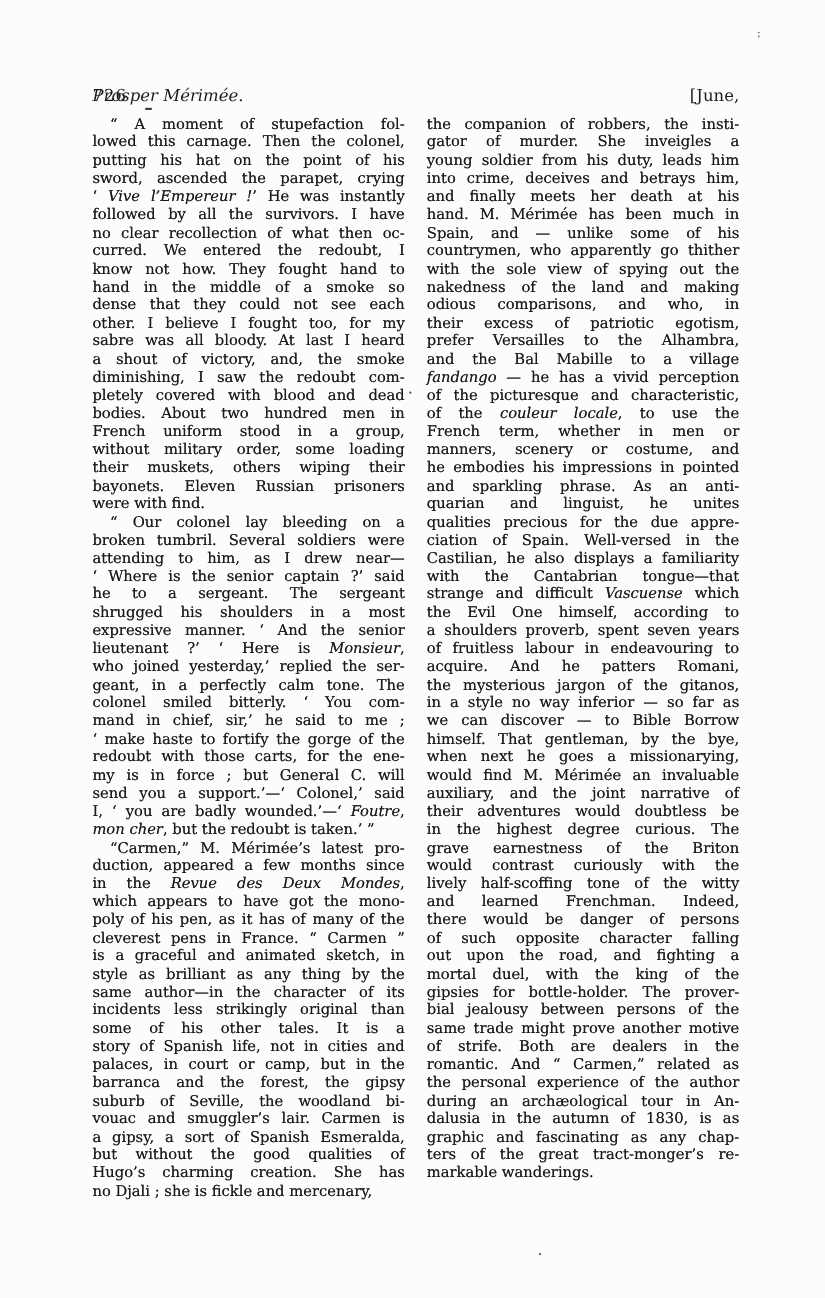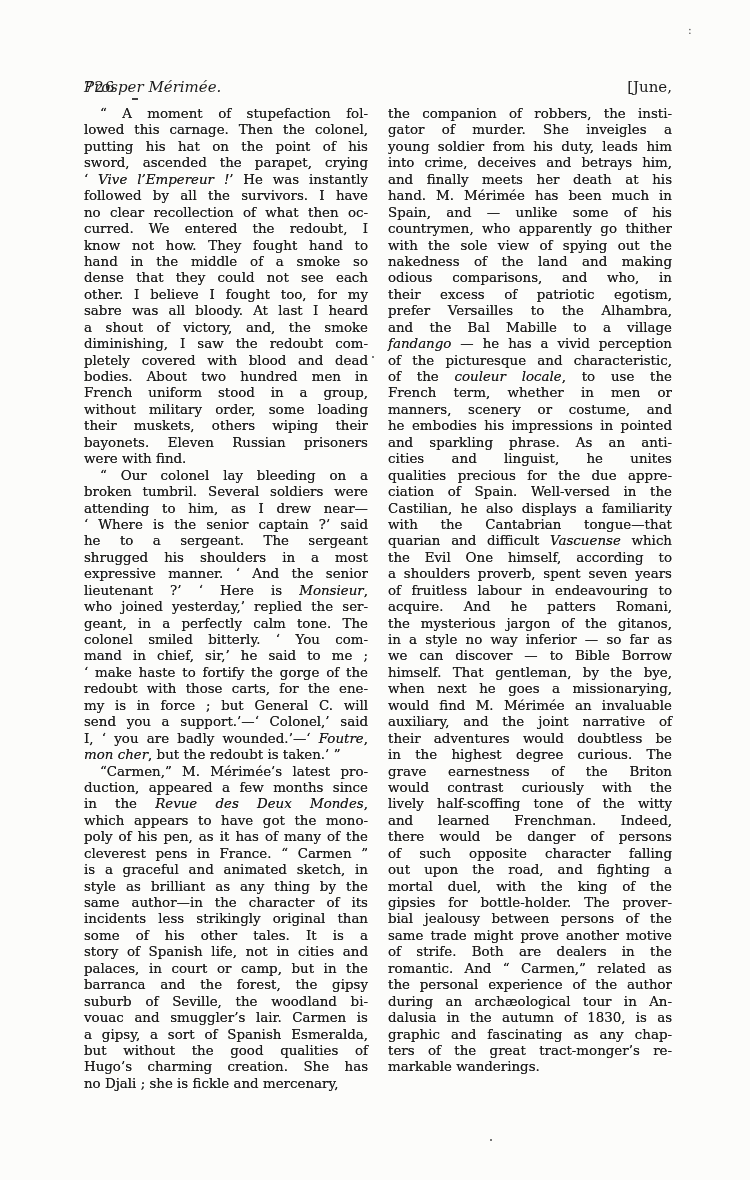--- a/index.html
+++ b/index.html
@@ -127,26 +127,26 @@
           <div class="line"><span>their excess of patriotic egotism,</span></div>
           <div class="line"><span>prefer Versailles to the Alhambra,</span></div>
           <div class="line"><span>and the Bal Mabille to a village</span></div>
           <div class="line"><em>fandango</em><span> — he has a vivid perception</span></div>
           <div class="line"><span>of the picturesque and characteristic,</span></div>
           <div class="line"><span>of the </span><em>couleur locale</em><span>, to use the</span></div>
           <div class="line"><span>French term, whether in men or</span></div>
           <div class="line"><span>manners, scenery or costume, and</span></div>
           <div class="line"><span>he embodies his impressions in pointed</span></div>
           <div class="line"><span>and sparkling phrase. As an anti-</span></div>
-          <div class="line"><span>cities and linguist, he unites</span></div>
+          <div class="line"><span>quarian and linguist, he unites</span></div>
           <div class="line"><span>qualities precious for the due appre-</span></div>
           <div class="line"><span>ciation of Spain. Well-versed in the</span></div>
           <div class="line"><span>Castilian, he also displays a familiarity</span></div>
           <div class="line"><span>with the Cantabrian tongue—that</span></div>
-          <div class="line"><span>quarian and difficult </span><em>Vascuense</em><span> which</span></div>
+          <div class="line"><span>strange and difficult </span><em>Vascuense</em><span> which</span></div>
           <div class="line"><span>the Evil One himself, according to</span></div>
           <div class="line"><span>a shoulders proverb, spent seven years</span></div>
           <div class="line"><span>of fruitless labour in endeavouring to</span></div>
           <div class="line"><span>acquire. And he patters Romani,</span></div>
           <div class="line"><span>the mysterious jargon of the gitanos,</span></div>
           <div class="line"><span>in a style no way inferior — so far as</span></div>
           <div class="line"><span>we can discover — to Bible Borrow</span></div>
           <div class="line"><span>himself. That gentleman, by the bye,</span></div>
           <div class="line"><span>when next he goes a missionarying,</span></div>
           <div class="line"><span>would find M. Mérimée an invaluable</span></div>

